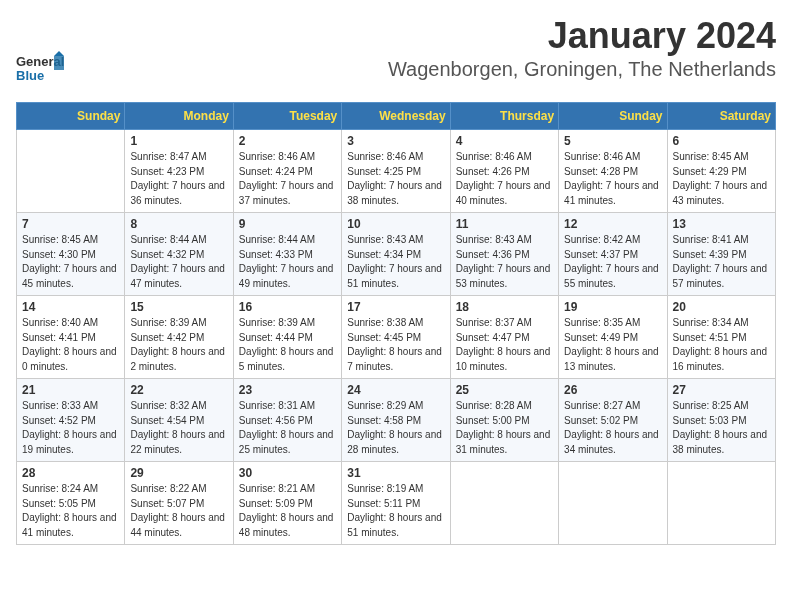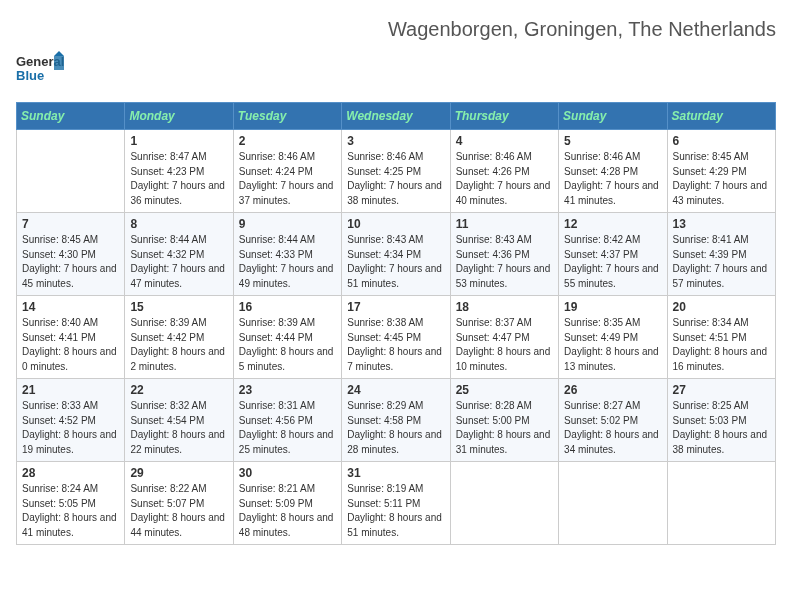--- a/index.html
+++ b/index.html
@@ -30,27 +30,26 @@
       color: #555;
       margin-top: 2px;
     }
     .calendar-table {
       width: 100%;
       border-collapse: collapse;
       font-size: 11px;
     }
     .calendar-table th {
       background-color: #3373b0;
-      color: #86efac;
+      color: #fde047;
       padding: 6px 4px;
-      text-align: left;
+      text-align: right;
       font-size: 12px;
       font-weight: bold;
       border: 1px solid #5590c8;
-      font-style: italic;
     }
     .calendar-table td {
       border: 1px solid #ccc;
       padding: 4px 5px;
       vertical-align: top;
       width: 14.28%;
       min-height: 80px;
       background: #fff;
     }
     .calendar-table tr:nth-child(even) td {
@@ -92,20 +91,21 @@
 
         <text x="0" y="18" font-family="Arial" font-size="13" font-weight="bold" fill="#333">General</text>
         <text x="0" y="32" font-family="Arial" font-size="13" font-weight="bold" fill="#1a6fa8">Blue</text>
 
         <polygon points="38,8 48,8 48,22 38,22" fill="#1a6fa8" opacity="0.8"></polygon>
         <polygon points="38,8 48,8 43,3" fill="#1a6fa8"></polygon>
       </svg>
     </div>
   </div>
   <div class="title-block">
+    <div class="month-title">January 2024</div>
     <div class="location-subtitle">Wagenborgen, Groningen, The Netherlands</div>
   </div>
 </div>
 
 <table class="calendar-table">
   <thead>
     <tr>
     <th>Sunday</th>
         <th>Monday</th>
         <th>Tuesday</th>

